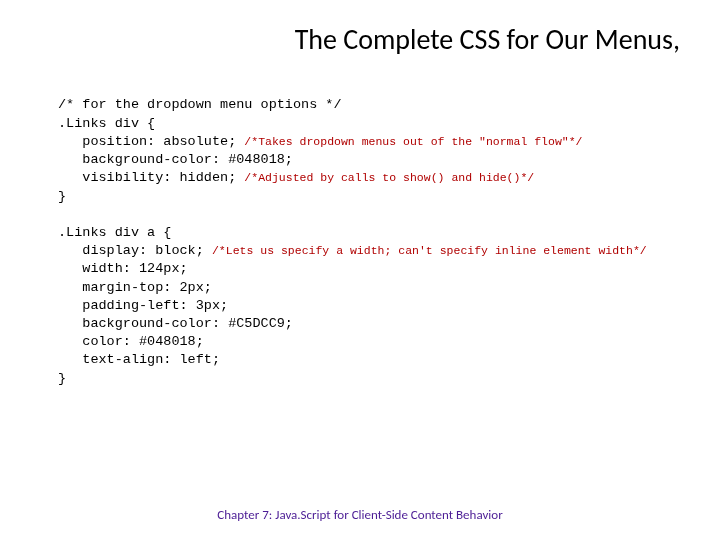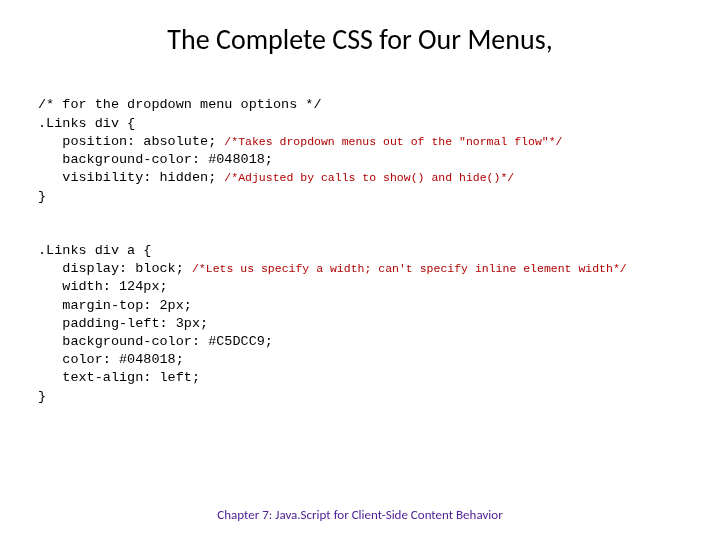--- a/index.html
+++ b/index.html
@@ -12,40 +12,39 @@
     color: #000;
     position: relative;
   }
   .slide {
     width: 720px;
     height: 540px;
     position: relative;
     box-sizing: border-box;
   }
   .title {
-    text-align: center;
+    text-align: right;
     font-size: 28px;
     line-height: 1.15;
     padding-top: 24px;
     padding-left: 40px;
     padding-right: 40px;
     font-weight: 400;
   }
   .code-area {
     font-family: "Courier New", Courier, monospace;
     font-size: 13.5px;
     line-height: 1.35;
     white-space: pre;
-    padding-left: 38px;
+    padding-left: 58px;
     padding-right: 20px;
     padding-top: 22px;
     color: #000;
   }
   .code-area .blk2 {
-    margin-top: 18px;
   }
   .cmt {
     color: #b00000;
     font-size: 11.5px;
   }
   .footer {
     position: absolute;
     bottom: 18px;
     width: 100%;
     text-align: center;

